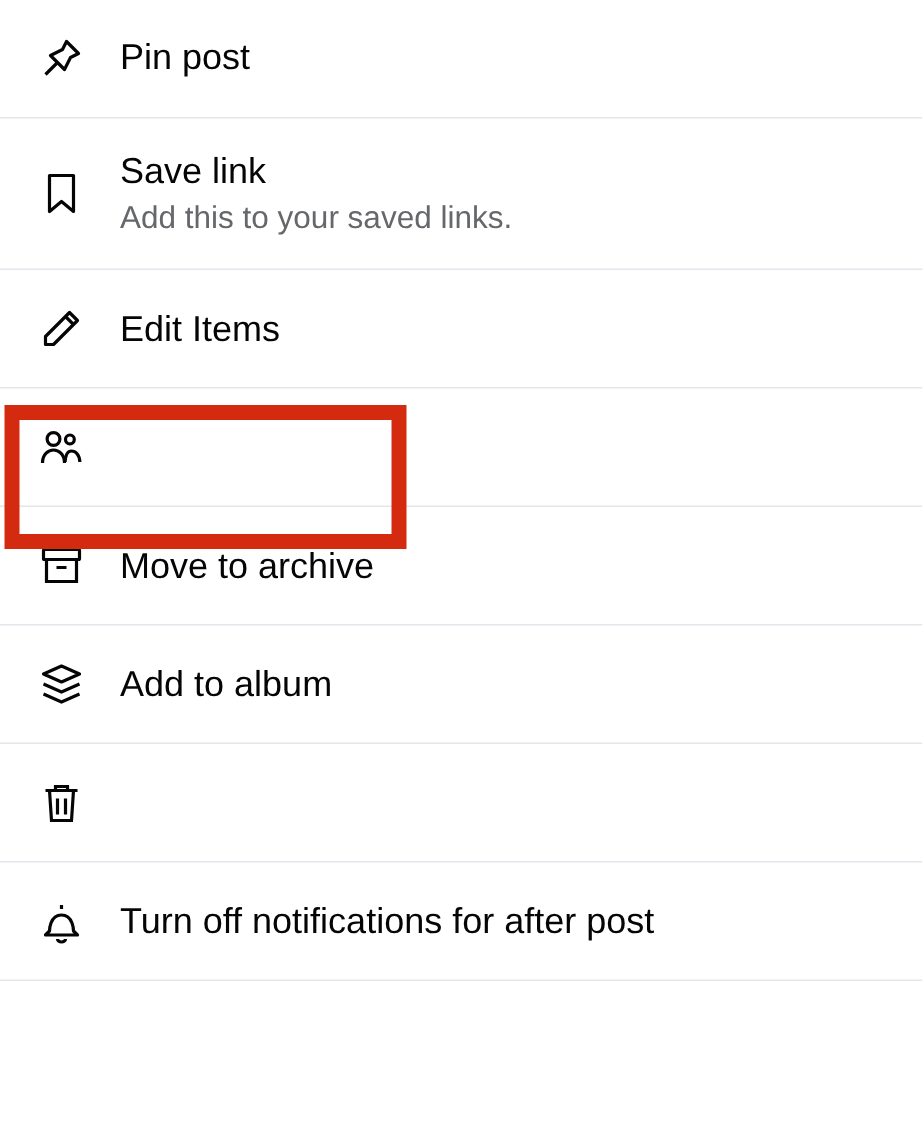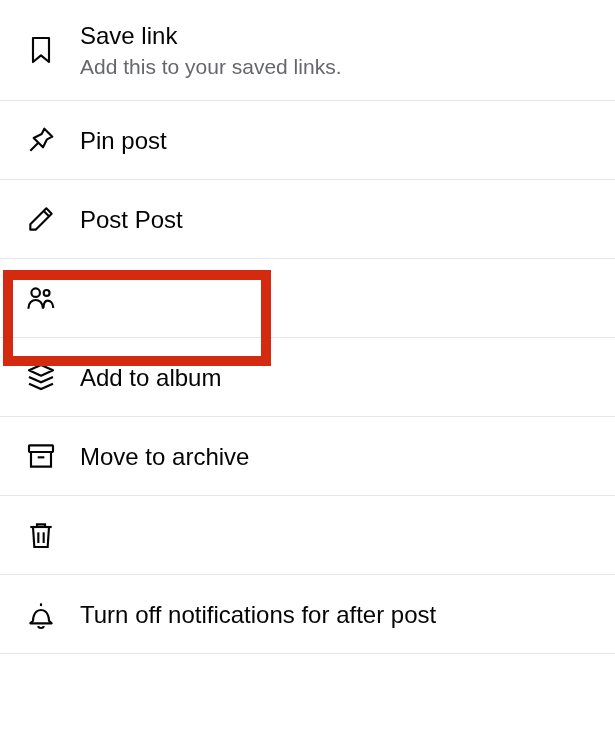--- a/index.html
+++ b/index.html
@@ -71,87 +71,87 @@
   }
 </style>
 </head>
 <body>
 
 <div class="menu" style="position:relative;">
 
   <div class="menu-item">
     <span class="icon-wrap">
       <svg viewBox="0 0 24 24">
+        <path d="M14.5 3.5 L20.5 9.5 L16.5 11.5 L13.5 17.5 L6.5 10.5 L12.5 7.5 Z" stroke-linejoin="round"></path>
+        <line x1="10" y1="14" x2="4" y2="20"></line>
+      </svg>
+    </span>
+    <div class="labels">
+      <span class="title">Pin post</span>
+    </div>
+  </div>
+
+  <div class="menu-item">
+    <span class="icon-wrap">
+      <svg viewBox="0 0 24 24">
         <path d="M6 3 H18 V21 L12 16 L6 21 Z" stroke-linejoin="round"></path>
       </svg>
     </span>
     <div class="labels">
       <span class="title">Save link</span>
       <span class="subtitle">Add this to your saved links.</span>
     </div>
   </div>
 
   <div class="menu-item">
     <span class="icon-wrap">
       <svg viewBox="0 0 24 24">
-        <path d="M14.5 3.5 L20.5 9.5 L16.5 11.5 L13.5 17.5 L6.5 10.5 L12.5 7.5 Z" stroke-linejoin="round"></path>
-        <line x1="10" y1="14" x2="4" y2="20"></line>
-      </svg>
-    </span>
-    <div class="labels">
-      <span class="title">Pin post</span>
-    </div>
-  </div>
-
-  <div class="menu-item">
-    <span class="icon-wrap">
-      <svg viewBox="0 0 24 24">
         <path d="M4 20 L4 16 L16 4 L20 8 L8 20 Z" stroke-linejoin="round"></path>
         <line x1="14" y1="6" x2="18" y2="10"></line>
       </svg>
     </span>
     <div class="labels">
-      <span class="title">Post Post</span>
+      <span class="title">Edit Items</span>
     </div>
   </div>
 
   <div class="menu-item">
     <span class="icon-wrap">
       <svg viewBox="0 0 24 24">
         <circle cx="8" cy="8" r="3.2"></circle>
         <circle cx="16.2" cy="8.2" r="2.2"></circle>
         <path d="M2.5 20 C2.5 15.5 5.5 13.5 8 13.5 C10.5 13.5 13.5 15.5 13.5 20"></path>
         <path d="M13.8 19.5 C14 15.8 15.2 14 17 14 C19 14 21 15.8 21.2 19.5"></path>
       </svg>
     </span>
   </div>
 
   <div class="menu-item">
     <span class="icon-wrap">
       <svg viewBox="0 0 24 24">
+        <rect x="3" y="4" width="18" height="5" rx="0.5"></rect>
+        <path d="M4.5 9 V20 H19.5 V9"></path>
+        <line x1="9.5" y1="13" x2="14.5" y2="13"></line>
+      </svg>
+    </span>
+    <div class="labels">
+      <span class="title">Move to archive</span>
+    </div>
+  </div>
+
+  <div class="menu-item">
+    <span class="icon-wrap">
+      <svg viewBox="0 0 24 24">
         <path d="M3 7 L12 3 L21 7 L12 11 Z" stroke-linejoin="round"></path>
         <path d="M3 12 L12 16 L21 12"></path>
         <path d="M3 17 L12 21 L21 17"></path>
       </svg>
     </span>
     <div class="labels">
       <span class="title">Add to album</span>
-    </div>
-  </div>
-
-  <div class="menu-item">
-    <span class="icon-wrap">
-      <svg viewBox="0 0 24 24">
-        <rect x="3" y="4" width="18" height="5" rx="0.5"></rect>
-        <path d="M4.5 9 V20 H19.5 V9"></path>
-        <line x1="9.5" y1="13" x2="14.5" y2="13"></line>
-      </svg>
-    </span>
-    <div class="labels">
-      <span class="title">Move to archive</span>
     </div>
   </div>
 
   <div class="menu-item">
     <span class="icon-wrap">
       <svg viewBox="0 0 24 24">
         <path d="M4 6 H20"></path>
         <path d="M9 6 V4 H15 V6"></path>
         <path d="M6 6 L7 21 H17 L18 6"></path>
         <line x1="10" y1="10" x2="10" y2="18"></line>

